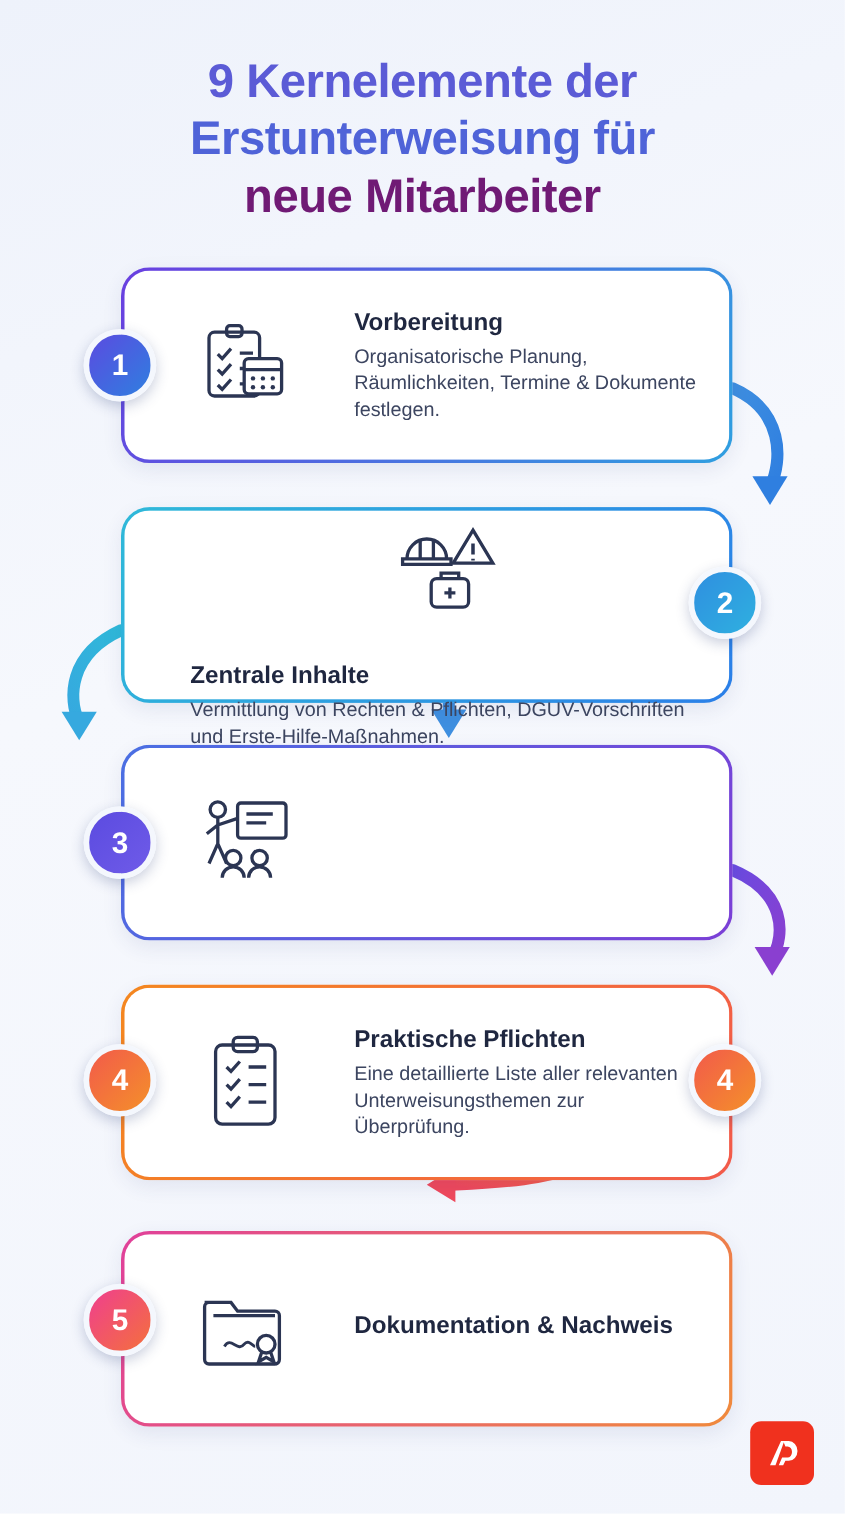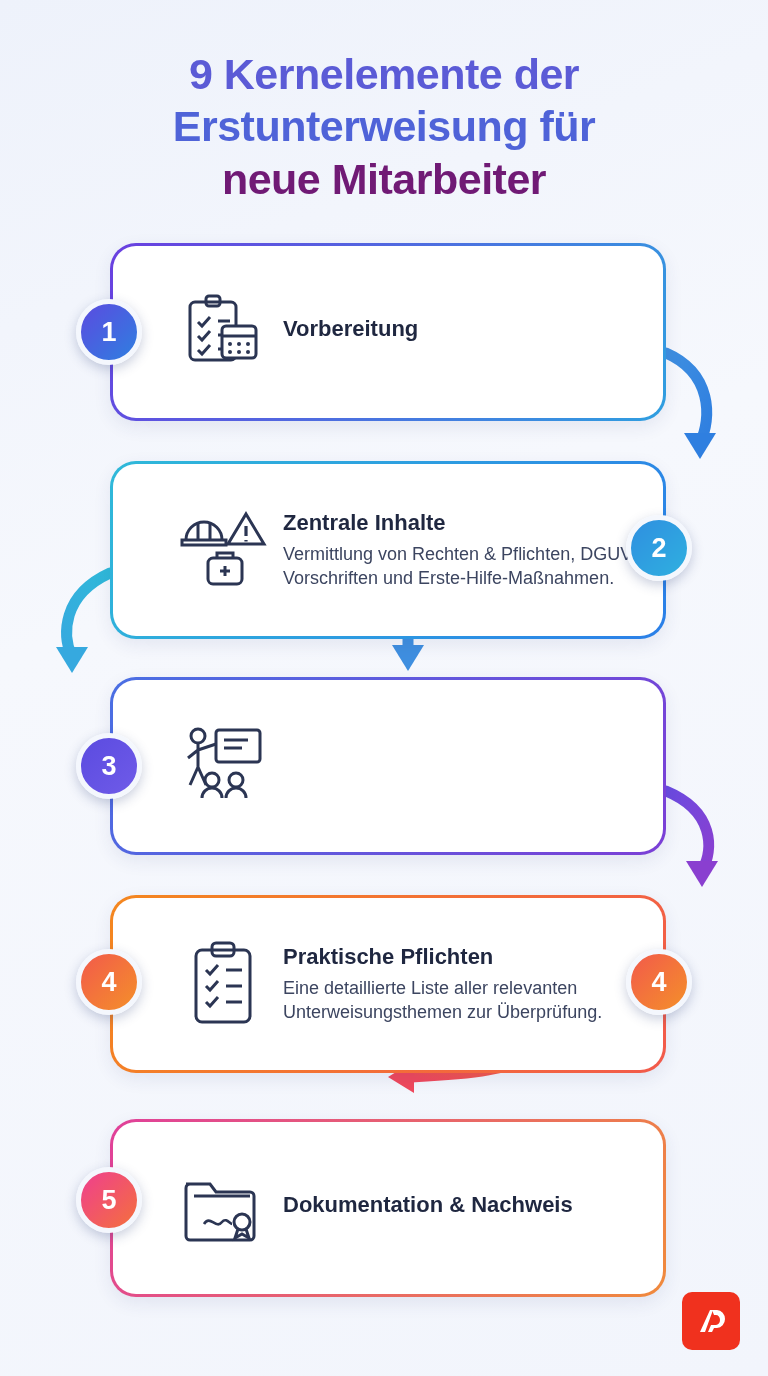--- a/index.html
+++ b/index.html
@@ -45,25 +45,25 @@
     border-radius: 26px;
     border: 3px solid transparent;
     box-shadow: 0 6px 18px rgba(40,60,120,0.09);
     display: flex;
     align-items: center;
     padding: 10px 18px 10px 54px;
   }
 
   
   .card.c1 { background-image: linear-gradient(#fff,#fff), linear-gradient(120deg,#6a3fe0,#2f9fe0); }
-  .card.c2 { background-image: linear-gradient(#fff,#fff), linear-gradient(120deg,#2fb9d9,#2b7fe8); }
+  .card.c2 { background-image: linear-gradient(#fff,#fff), linear-gradient(120deg,#2fb9d9,#2b7fe8); flex-direction: column; }
   .card.c3 { background-image: linear-gradient(#fff,#fff), linear-gradient(120deg,#4a6fe3,#7b3fd6); }
   .card.c4 { background-image: linear-gradient(#fff,#fff), linear-gradient(120deg,#f4871f,#f25a4b); }
   .card.c5 { background-image: linear-gradient(#fff,#fff), linear-gradient(120deg,#e0409a,#f08a3c); }
-  .card { background-origin: border-box; background-clip: padding-box, border-box; }
+  .card { background-origin: border-box; background-clip: padding-box, border-box; gap: 39px; }
 
   .badge {
     position: absolute;
     width: 66px; height: 66px;
     border-radius: 50%;
     color: #fff;
     font-size: 27px;
     font-weight: bold;
     display: flex; align-items: center; justify-content: center;
     box-shadow: 0 4px 12px rgba(40,60,120,0.25);
@@ -184,20 +184,21 @@
         <circle cx="52" cy="56" r="2" fill="#2b3553" stroke="none"></circle>
         <circle cx="61" cy="56" r="2" fill="#2b3553" stroke="none"></circle>
         <circle cx="70" cy="56" r="2" fill="#2b3553" stroke="none"></circle>
         <circle cx="52" cy="64" r="2" fill="#2b3553" stroke="none"></circle>
         <circle cx="61" cy="64" r="2" fill="#2b3553" stroke="none"></circle>
         <circle cx="70" cy="64" r="2" fill="#2b3553" stroke="none"></circle>
       </svg>
     </div>
     <div class="txt">
       <h3>Vorbereitung</h3>
+      <p>Organisatorische Planung, Räumlichkeiten, Termine &amp; Dokumente festlegen.</p>
     </div>
   </div>
   <div class="badge b1" style="top:56px; left:76px;">1</div>
 
   <div class="card c2" style="top:218px;">
     <div class="icon-box">
       <svg width="92" height="88" viewBox="0 0 92 88" fill="none" stroke="#2b3553" stroke-width="3">
         <path d="M10 34 a18 18 0 0 1 36 0"></path>
         <path d="M6 34 h44 v5 h-44 z"></path>
         <path d="M22 17 v17 M34 17 v17"></path>

